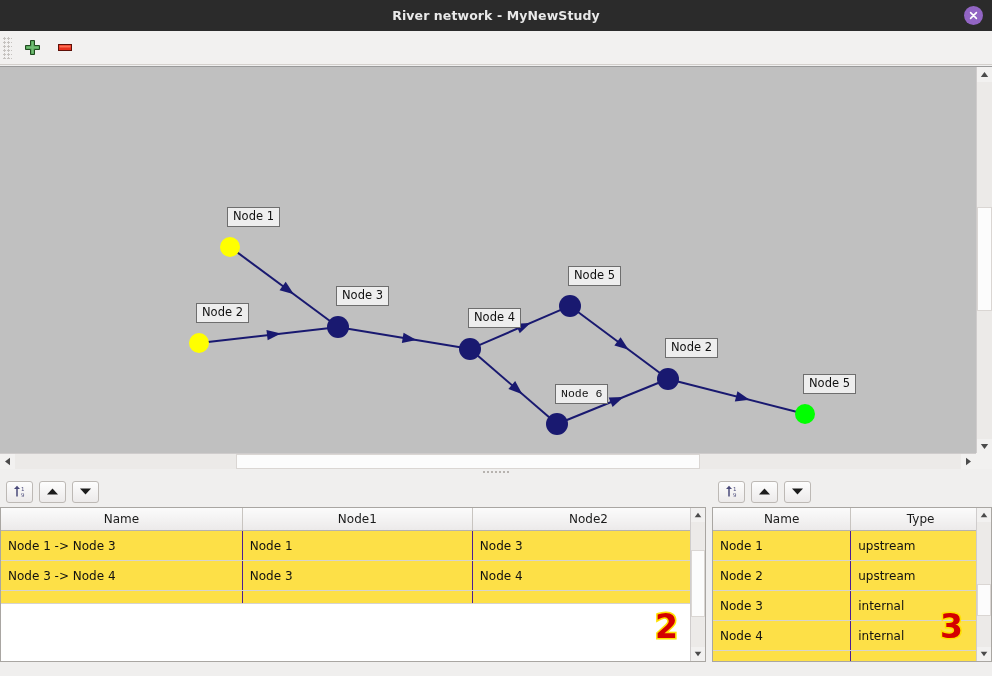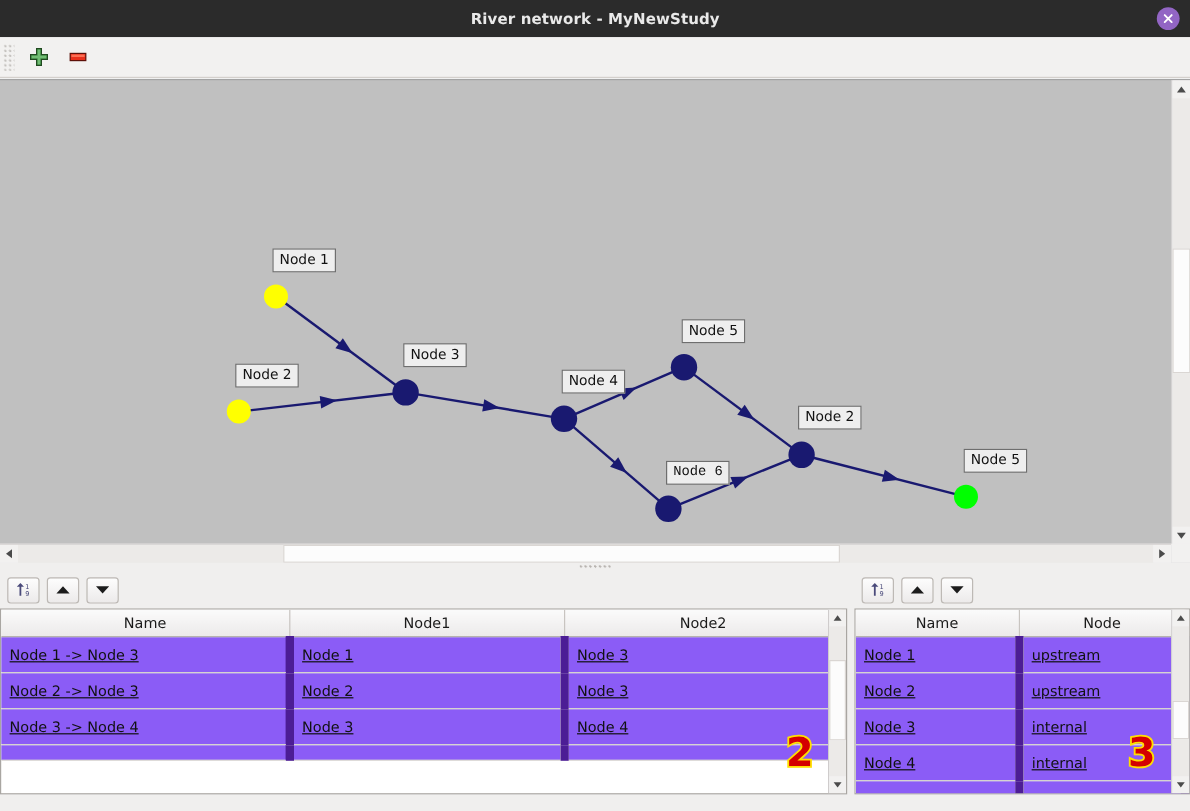--- a/index.html
+++ b/index.html
@@ -248,30 +248,29 @@
     border-bottom: 1px solid #b6b2ae;
     font-weight: normal;
     font-size: 12px;
     color: #1a1a1a;
     height: 22px;
     text-align: center;
     padding: 0;
     user-select: none;
   }
   table.grid td {
-    border-right: 7px solid #4c1d95;
+    border-right: 1px solid #4c1d95;
     border-bottom: 1px solid #d6d3d0;
     height: 29px;
     padding: 0 0 0 7px;
     color: #111;
     font-size: 12px;
-    background: #8b5cf6;
+    background: #fde047;
     white-space: nowrap;
     overflow: hidden;
-    text-decoration: underline;
   }
   table.grid tr.partial td { height: 12px; }
 
   .tbl-sb-v {
     position: absolute;
     right: 0; top: 0;
     width: 15px; height: 153px;
     background: #f2f1f0;
     border-left: 1px solid #cfcccc;
     box-sizing: border-box;
@@ -435,25 +434,20 @@
               <th>Node2</th>
             </tr>
           </thead>
           <tbody id="reaches-body">
               <tr>
                 <td>Node 1 -&gt; Node 3</td>
                 <td>Node 1</td>
                 <td>Node 3</td>
               </tr>
               <tr>
-                <td>Node 2 -&gt; Node 3</td>
-                <td>Node 2</td>
-                <td>Node 3</td>
-              </tr>
-              <tr>
                 <td>Node 3 -&gt; Node 4</td>
                 <td>Node 3</td>
                 <td>Node 4</td>
               </tr>
               <tr class="partial">
                 <td></td>
                 <td></td>
                 <td></td>
               </tr>
             </tbody>
@@ -505,21 +499,21 @@
 
       <div class="table-box">
         <table class="grid">
           <colgroup>
               <col style="width:131px">
               <col style="width:133px">
             </colgroup>
           <thead>
             <tr>
               <th>Name</th>
-              <th>Node</th>
+              <th>Type</th>
             </tr>
           </thead>
           <tbody id="nodes-body">
               <tr>
                 <td>Node 1</td>
                 <td>upstream</td>
               </tr>
               <tr>
                 <td>Node 2</td>
                 <td>upstream</td>

